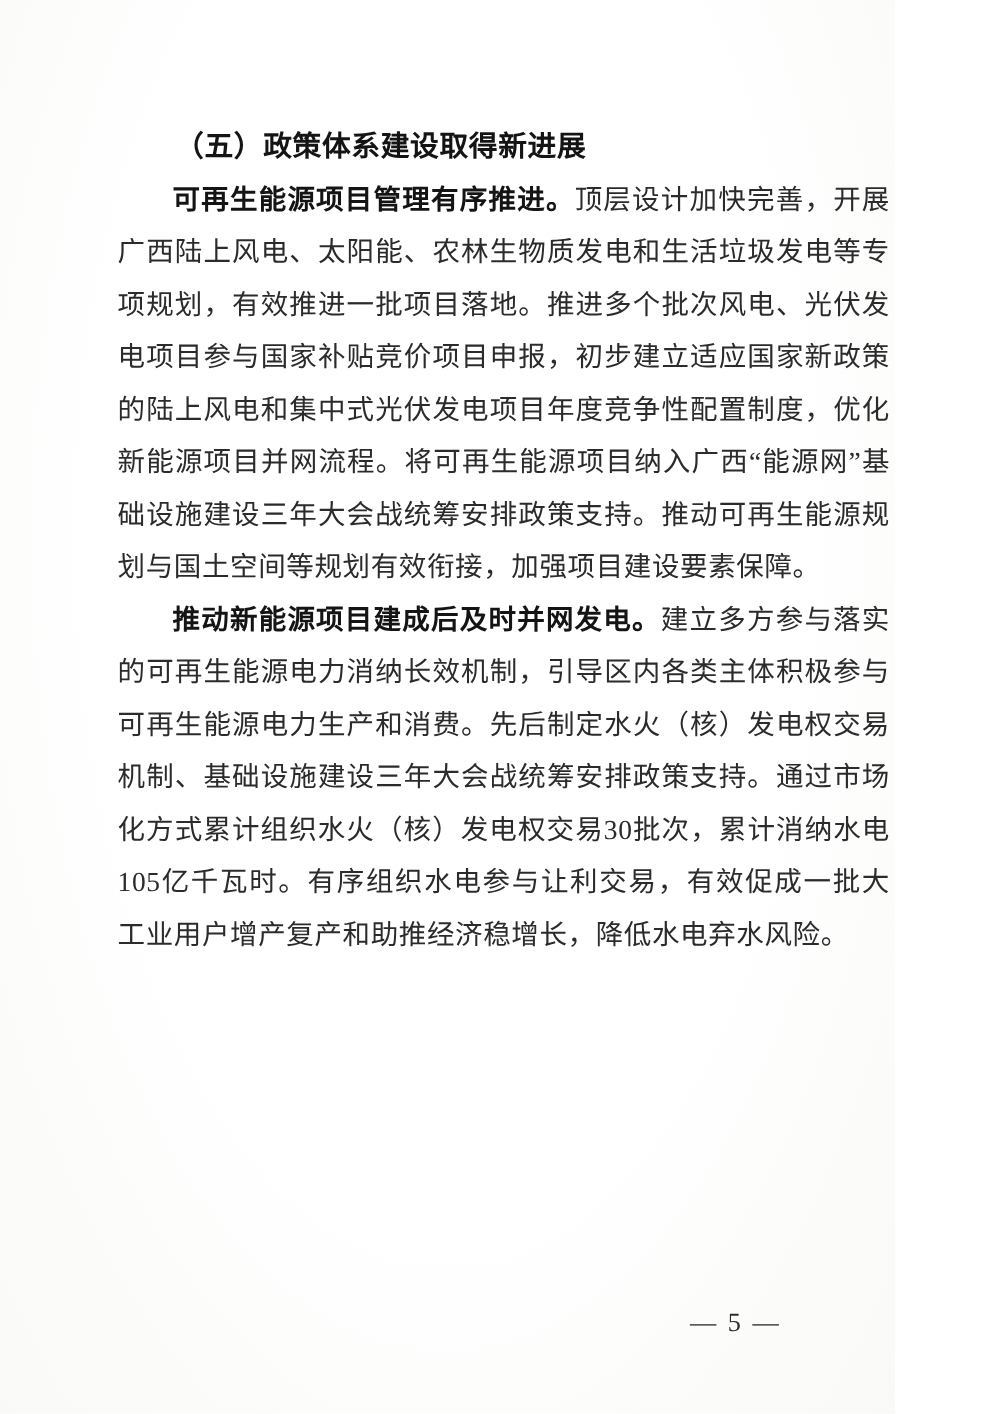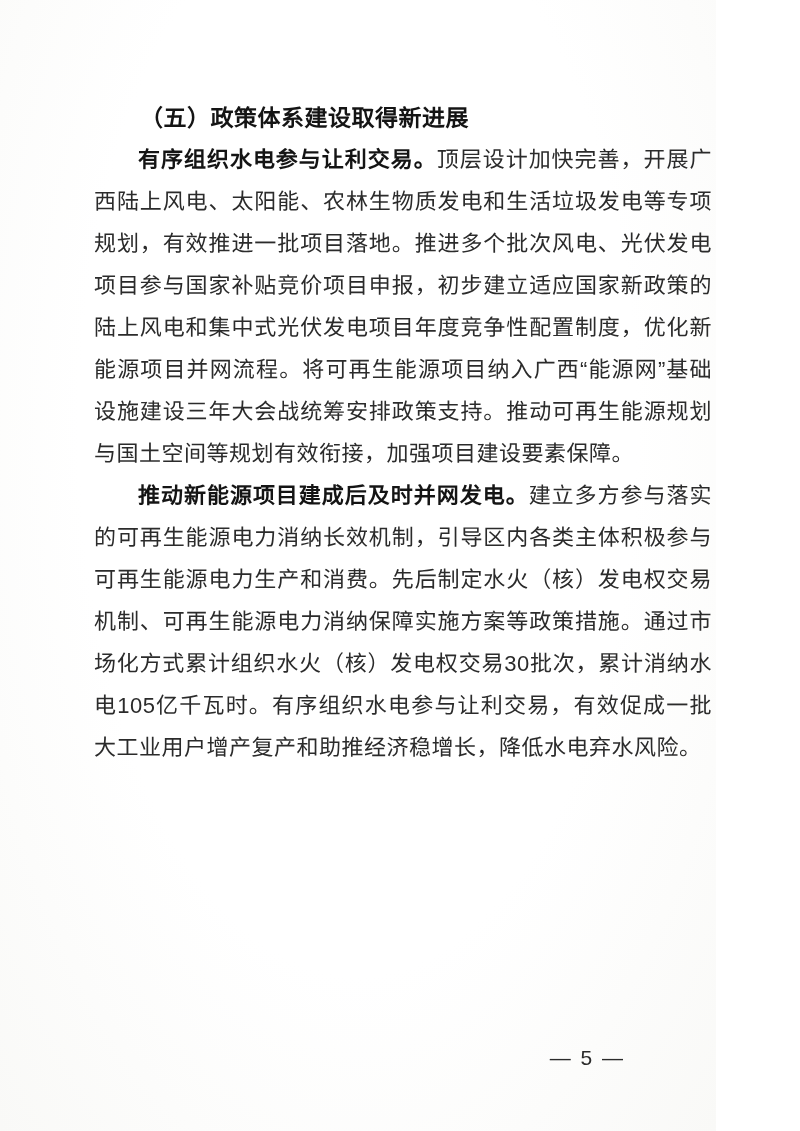--- a/index.html
+++ b/index.html
@@ -8,21 +8,21 @@
     background: #ffffff;
   }
   .page {
     position: relative;
     width: 716px;
     height: 1131px;
     margin: 0;
     background:
       radial-gradient(ellipse at 50% 38%, rgba(255,255,255,1) 55%, rgba(249,249,247,1) 100%),
       #ffffff;
-    font-family: Liberation Sans, sans-serif;
+    font-family: Liberation Serif, serif;
     overflow: hidden;
   }
   .content {
     position: absolute;
     left: 94px;
     top: 97px;
     width: 618px;
     font-size: 22px;
     line-height: 42px;
     color: #2b2b2b;
@@ -57,21 +57,21 @@
   }
 </style>
 </head>
 <body>
 
 <div class="page">
   <div class="content">
 
     <h2 class="heading">（五）政策体系建设取得新进展</h2>
 
-    <p class="para"><span class="lead">有序组织水电参与让利交易。</span><span>顶层设计加快完善，开展广西陆上风电、太阳能、农林生物质发电和生活垃圾发电等专项规划，有效推进一批项目落地。推进多个批次风电、光伏发电项目参与国家补贴竞价项目申报，初步建立适应国家新政策的陆上风电和集中式光伏发电项目年度竞争性配置制度，优化新能源项目并网流程。将可再生能源项目纳入广西“能源网”基础设施建设三年大会战统筹安排政策支持。推动可再生能源规划与国土空间等规划有效衔接，加强项目建设要素保障。</span></p>
+    <p class="para"><span class="lead">可再生能源项目管理有序推进。</span><span>顶层设计加快完善，开展广西陆上风电、太阳能、农林生物质发电和生活垃圾发电等专项规划，有效推进一批项目落地。推进多个批次风电、光伏发电项目参与国家补贴竞价项目申报，初步建立适应国家新政策的陆上风电和集中式光伏发电项目年度竞争性配置制度，优化新能源项目并网流程。将可再生能源项目纳入广西“能源网”基础设施建设三年大会战统筹安排政策支持。推动可再生能源规划与国土空间等规划有效衔接，加强项目建设要素保障。</span></p>
 
-    <p class="para"><span class="lead">推动新能源项目建成后及时并网发电。</span><span>建立多方参与落实的可再生能源电力消纳长效机制，引导区内各类主体积极参与可再生能源电力生产和消费。先后制定水火（核）发电权交易机制、可再生能源电力消纳保障实施方案等政策措施。通过市场化方式累计组织水火（核）发电权交易30批次，累计消纳水电105亿千瓦时。有序组织水电参与让利交易，有效促成一批大工业用户增产复产和助推经济稳增长，降低水电弃水风险。</span></p>
+    <p class="para"><span class="lead">推动新能源项目建成后及时并网发电。</span><span>建立多方参与落实的可再生能源电力消纳长效机制，引导区内各类主体积极参与可再生能源电力生产和消费。先后制定水火（核）发电权交易机制、基础设施建设三年大会战统筹安排政策支持。通过市场化方式累计组织水火（核）发电权交易30批次，累计消纳水电105亿千瓦时。有序组织水电参与让利交易，有效促成一批大工业用户增产复产和助推经济稳增长，降低水电弃水风险。</span></p>
 
 
   </div>
 
   <div class="page-number">— 5 —</div>
 </div>
 
 </body></html>

